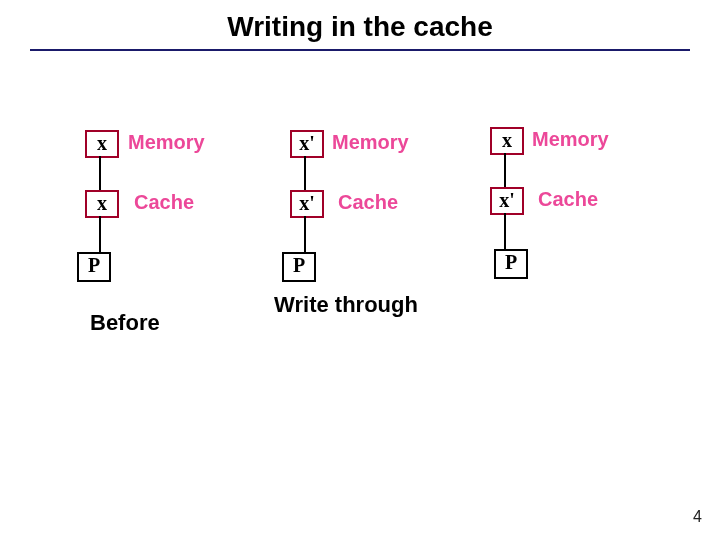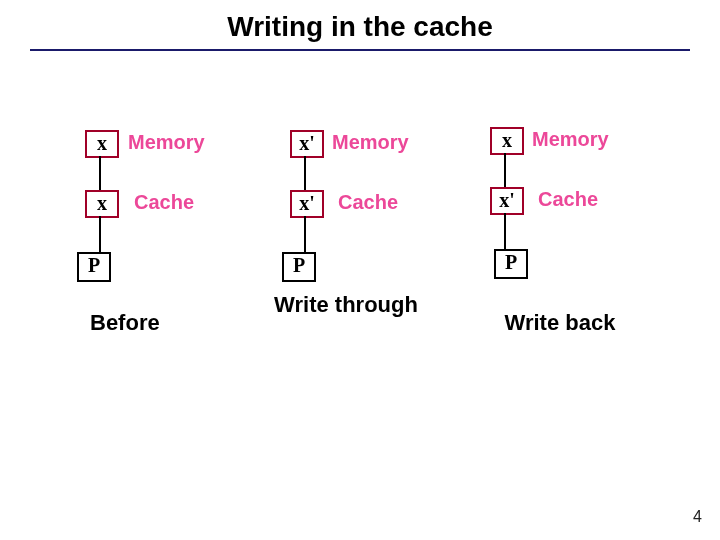--- a/index.html
+++ b/index.html
@@ -93,17 +93,16 @@
   <div class="box p" style="left:282px; top:252px;">P</div>
   <div class="caption" style="left:246px; top:292px; width:200px;">Write through</div>
 
   <div class="box val" style="left:490px; top:127px;">x</div>
   <div class="lbl" style="left:532px; top:128px;">Memory</div>
   <div class="conn" style="left:504px; top:153px; height:34px;"></div>
   <div class="box val" style="left:490px; top:187px;">x'</div>
   <div class="lbl" style="left:538px; top:188px;">Cache</div>
   <div class="conn" style="left:504px; top:213px; height:36px;"></div>
   <div class="box p" style="left:494px; top:249px;">P</div>
-  <div class="caption" style="left:470px; top:310px; width:180px;">Write back</div>
 
 </div>
 
 <div class="pagenum">4</div>
 
 </body></html>

